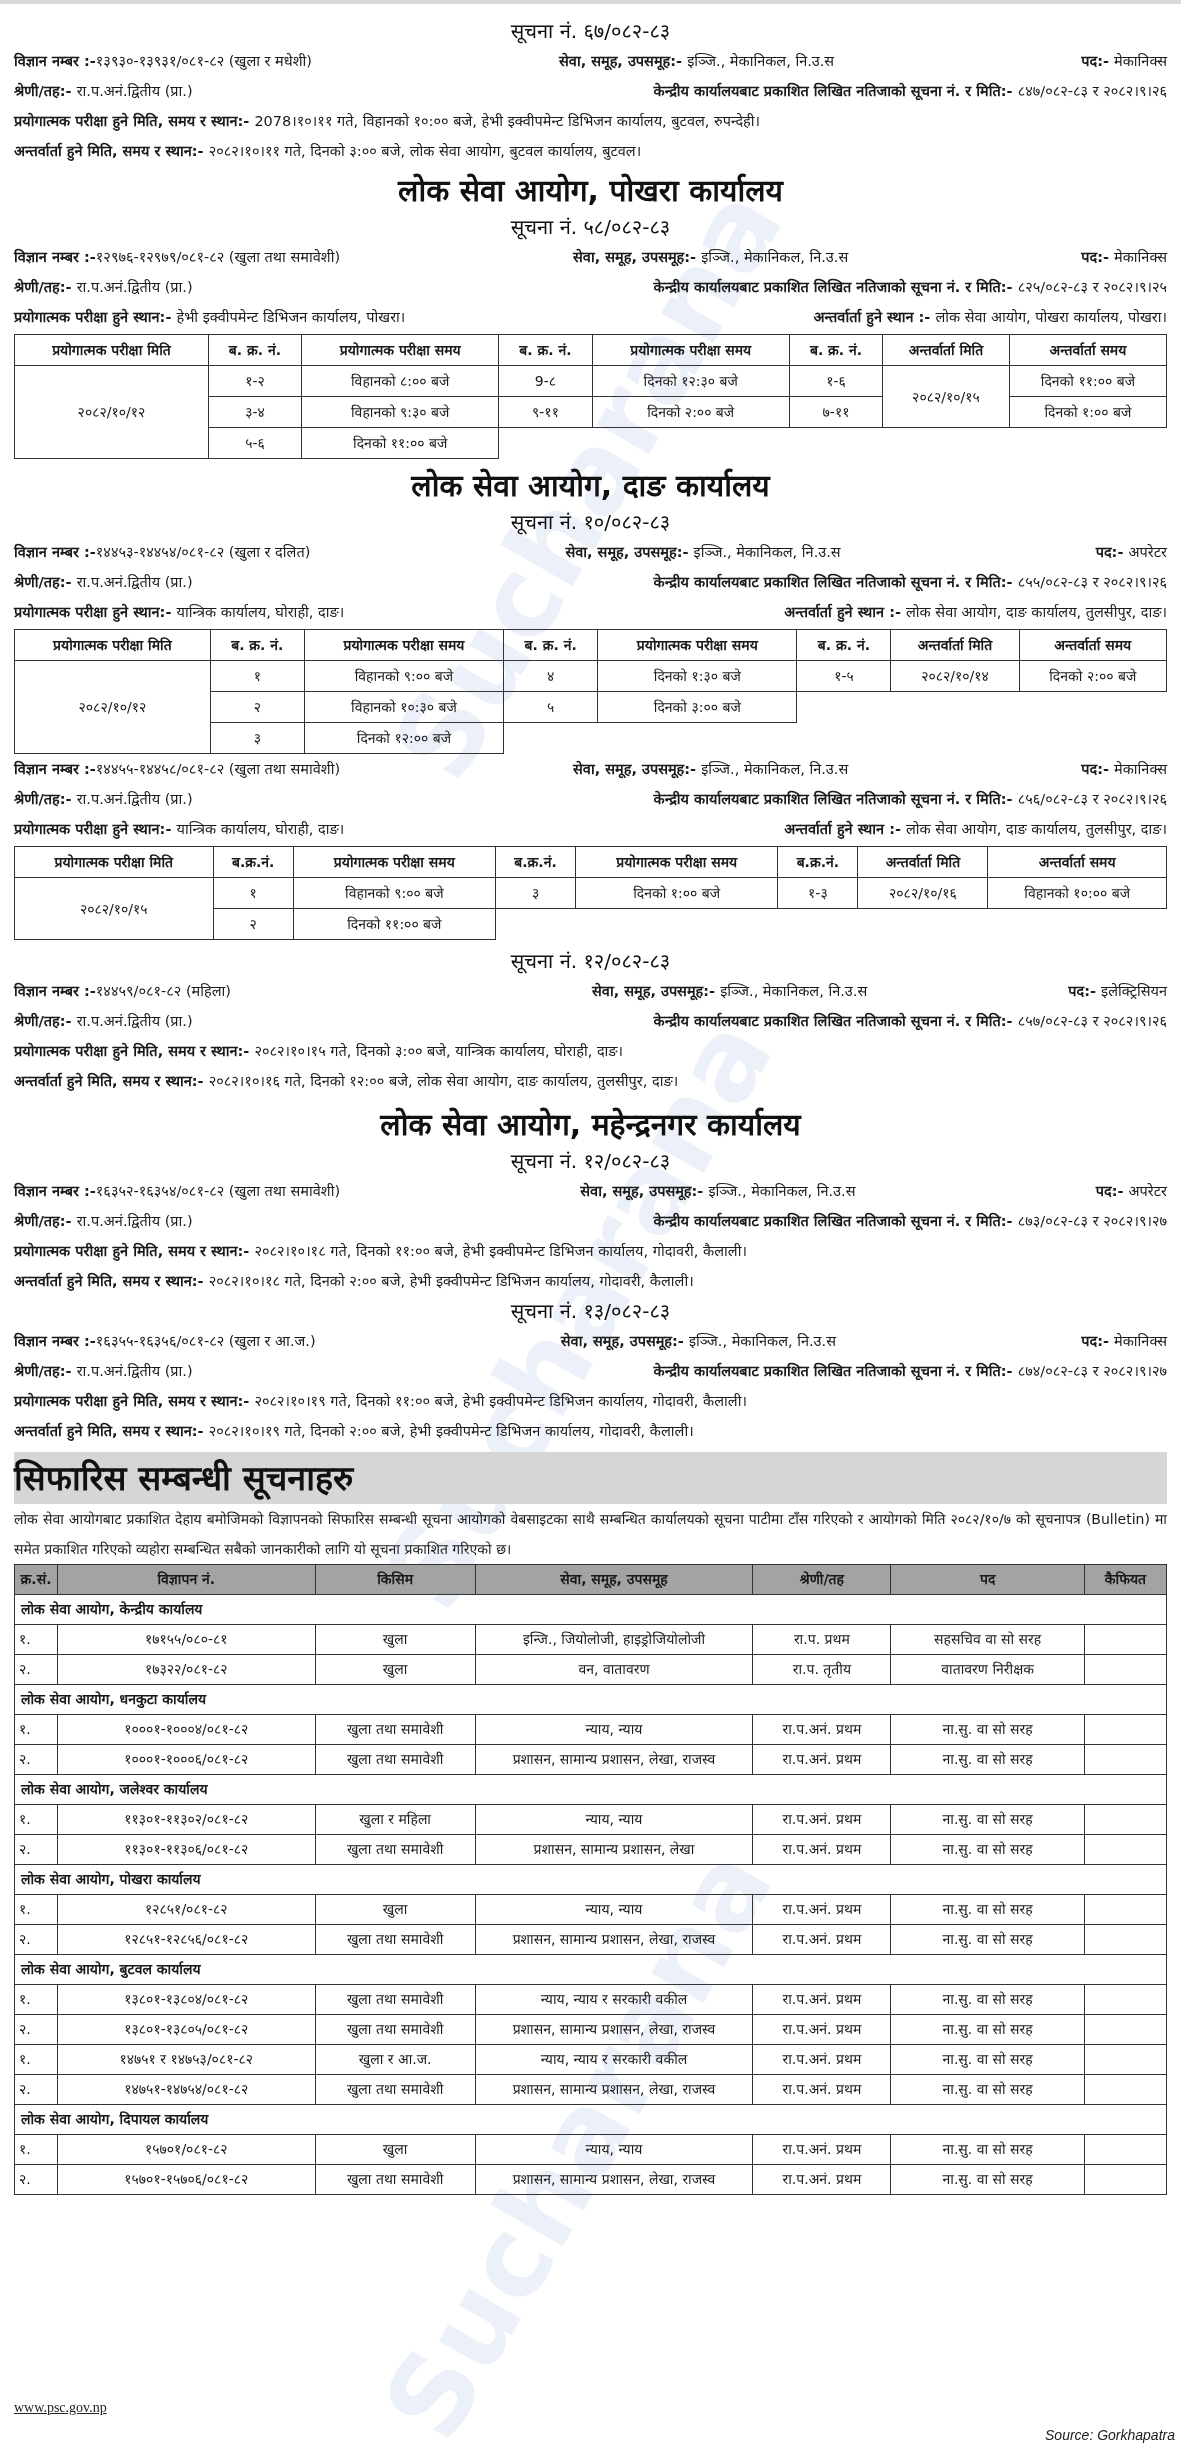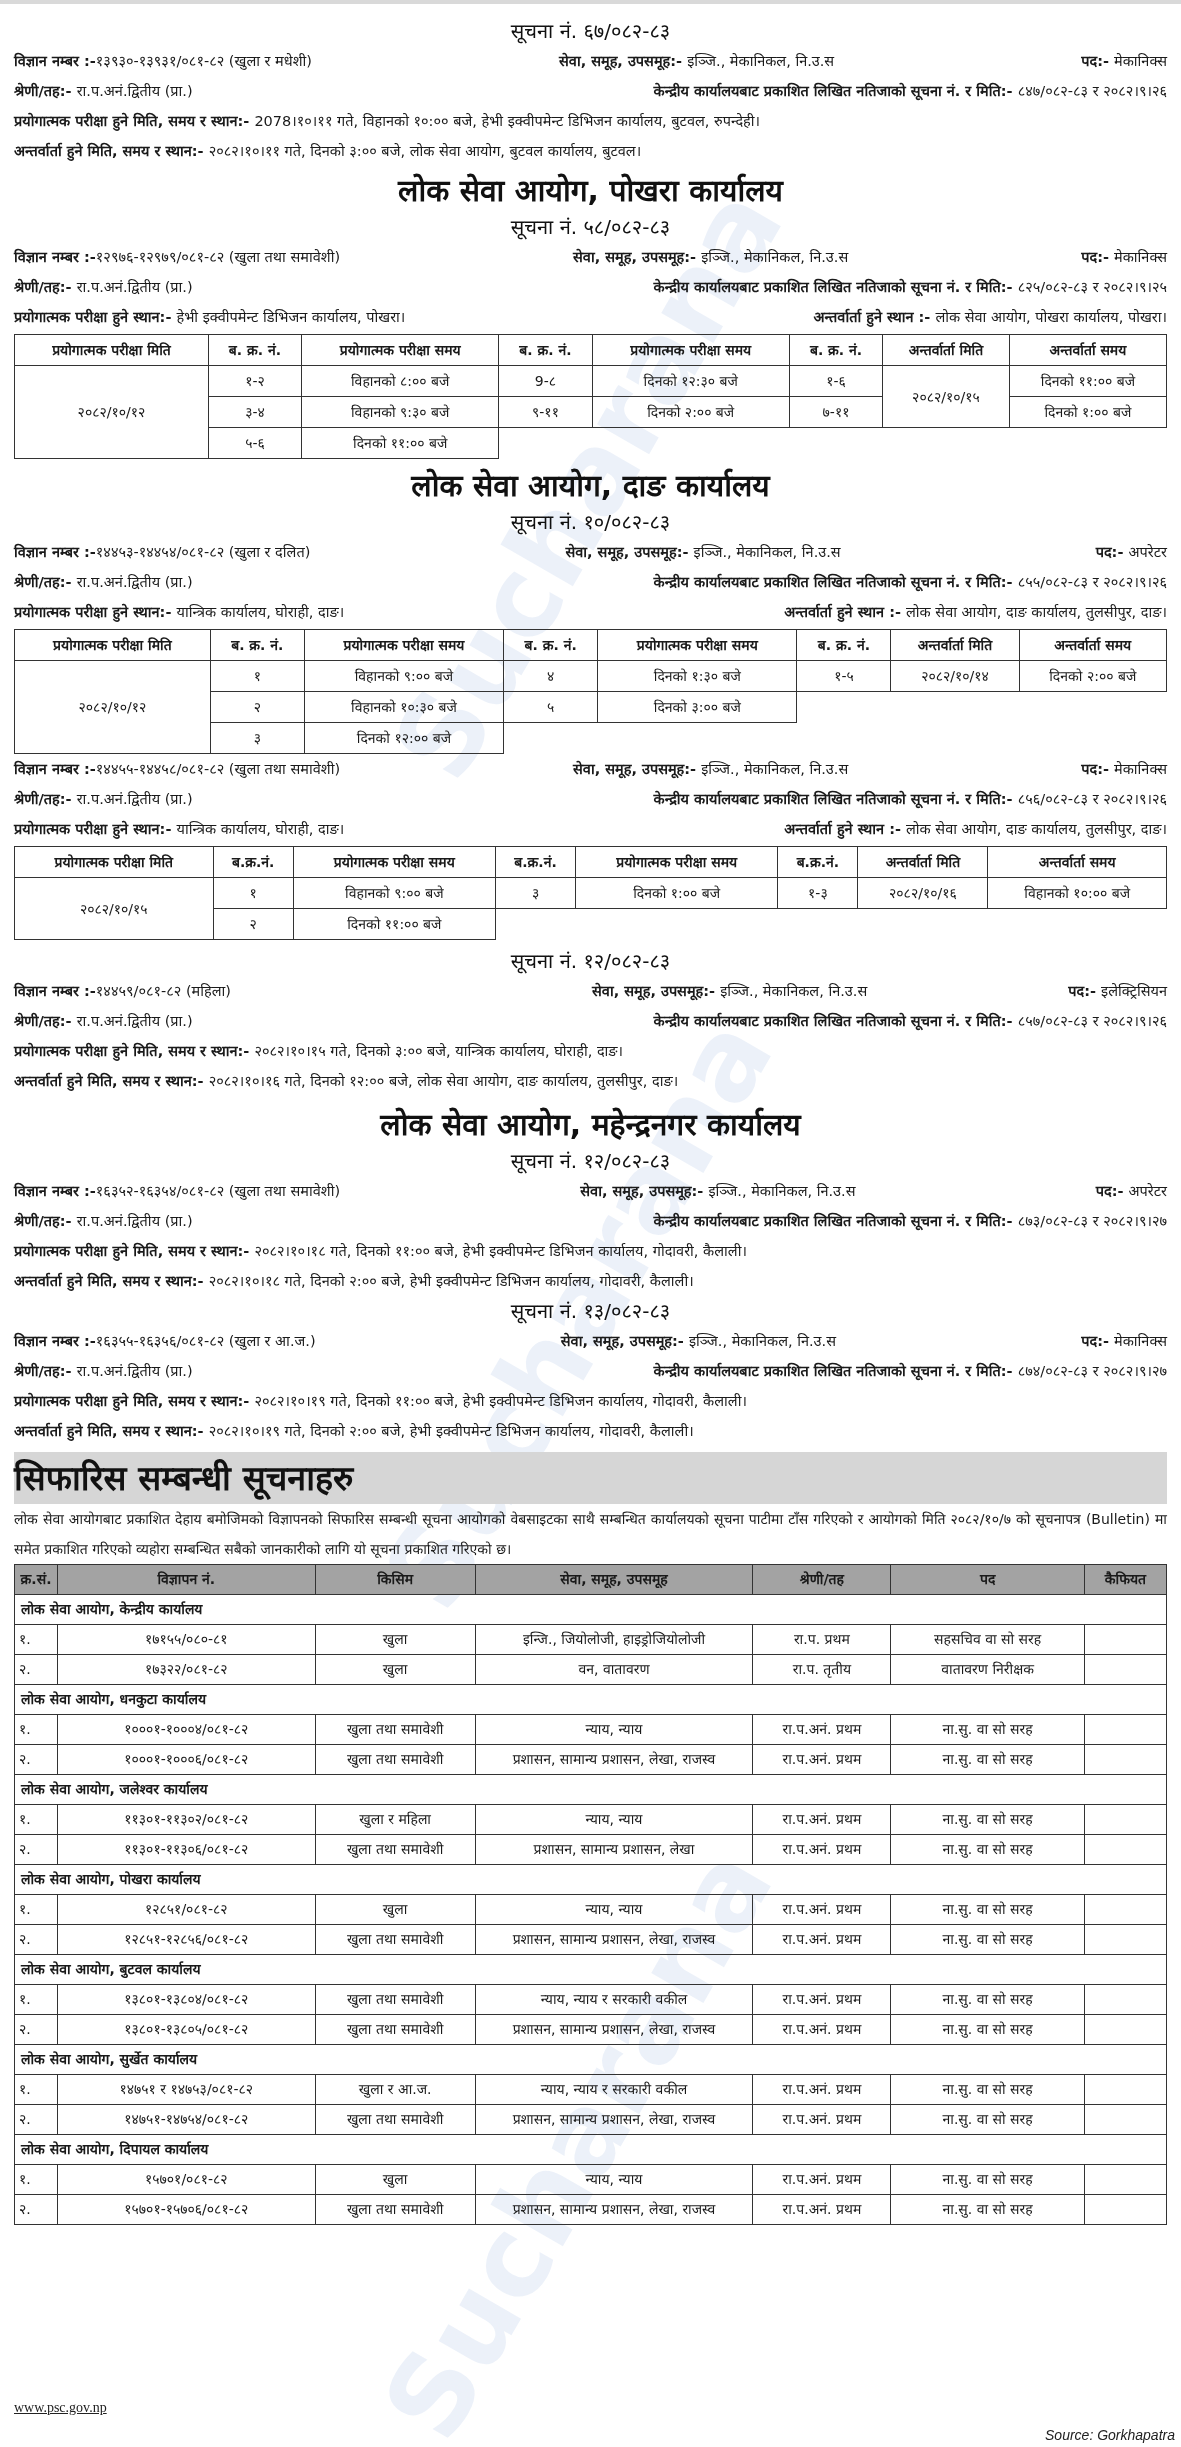--- a/index.html
+++ b/index.html
@@ -395,23 +395,20 @@
           <tr>
             <td class="sn">२.</td>
             <td>१३८०१-१३८०५/०८१-८२</td>
             <td>खुला तथा समावेशी</td>
             <td>प्रशासन, सामान्य प्रशासन, लेखा, राजस्व</td>
             <td>रा.प.अनं. प्रथम</td>
             <td>ना.सु. वा सो सरह</td>
             <td></td>
           </tr>
           <tr>
-            <td colspan="7" class="office">लोक सेवा आयोग, सुर्खेत कार्यालय</td>
-          </tr>
-          <tr>
             <td class="sn">१.</td>
             <td>१४७५१ र १४७५३/०८१-८२</td>
             <td>खुला र आ.ज.</td>
             <td>न्याय, न्याय र सरकारी वकील</td>
             <td>रा.प.अनं. प्रथम</td>
             <td>ना.सु. वा सो सरह</td>
             <td></td>
           </tr>
           <tr>
             <td class="sn">२.</td>

